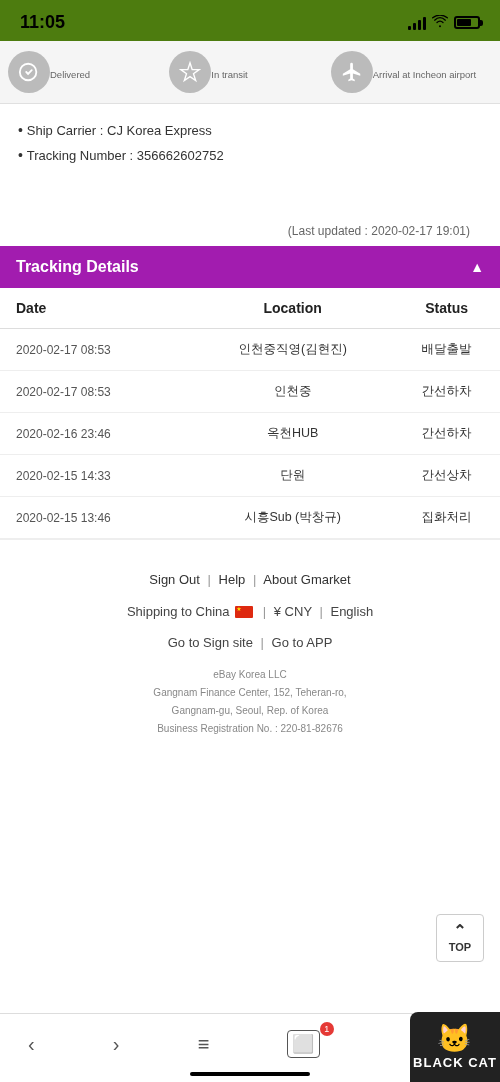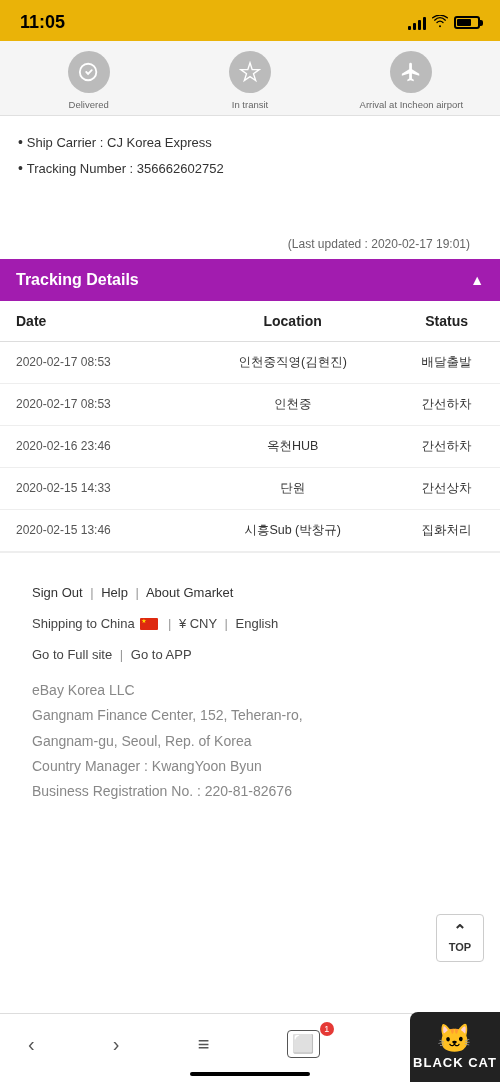--- a/index.html
+++ b/index.html
@@ -12,21 +12,21 @@
       position: relative;
       overflow-x: hidden;
     }
 
     
     .status-bar {
       display: flex;
       justify-content: space-between;
       align-items: center;
       padding: 12px 20px 8px;
-      background: #eab308;
+      background: #4d7c0f;
     }
     .status-time {
       font-size: 18px;
       font-weight: 600;
       color: #000;
     }
     .status-icons {
       display: flex;
       align-items: center;
       gap: 6px;
@@ -76,21 +76,21 @@
     
     .tracking-steps {
       display: flex;
       justify-content: space-around;
       padding: 10px 8px 4px;
       background: #f5f5f5;
       border-bottom: 1px solid #e0e0e0;
     }
     .step-item {
       display: flex;
-      flex-direction: column;
+      flex-direction: row;
       align-items: center;
       flex: 1;
     }
     .step-circle {
       width: 42px;
       height: 42px;
       border-radius: 50%;
       background: #bbb;
       display: flex;
       align-items: center;
@@ -176,22 +176,22 @@
     }
     .tracking-table td:first-child {
       text-align: left;
       padding-left: 16px;
       font-size: 12px;
       color: #555;
     }
 
     
     .footer {
-      padding: 24px 32px 16px;
-      text-align: left;
+      padding: 24px 16px 16px;
+      text-align: center;
       font-size: 13px;
       color: #444;
       line-height: 2.4;
       border-top: 1px solid #eee;
     }
     .footer-links {
       color: #333;
     }
     .divider-pipe {
       color: #999;
@@ -211,21 +211,21 @@
       content: '★';
       position: absolute;
       top: 0px;
       left: 1px;
       font-size: 6px;
       color: #FFDE00;
       line-height: 1;
     }
 
     .footer-company {
-      font-size: 14px;
+      font-size: 10px;
       color: #888;
       line-height: 1.8;
       margin-top: 8px;
     }
 
     
     .top-button {
       position: absolute;
       right: 16px;
       bottom: 120px;
@@ -437,29 +437,28 @@
   </div>
   <div>
     <span>Shipping to China </span>
     <span class="china-flag"></span>
     <span class="divider-pipe">|</span>
     <span>¥ CNY</span>
     <span class="divider-pipe">|</span>
     <span>English</span>
   </div>
   <div>
-    <span>Go to Full site</span>
+    <span>Go to Sign site</span>
     <span class="divider-pipe">|</span>
     <span>Go to APP</span>
   </div>
   <div class="footer-company">
     <div>eBay Korea LLC</div>
     <div>Gangnam Finance Center, 152, Teheran-ro,</div>
     <div>Gangnam-gu, Seoul, Rep. of Korea</div>
-    <div>Country Manager : KwangYoon Byun</div>
     <div>Business Registration No. : 220-81-82676</div>
   </div>
 </div>
 
 <div class="top-button">
   <span class="top-button-arrow">⌃</span>
   <span>TOP</span>
 </div>
 
 <div class="bottom-nav">

